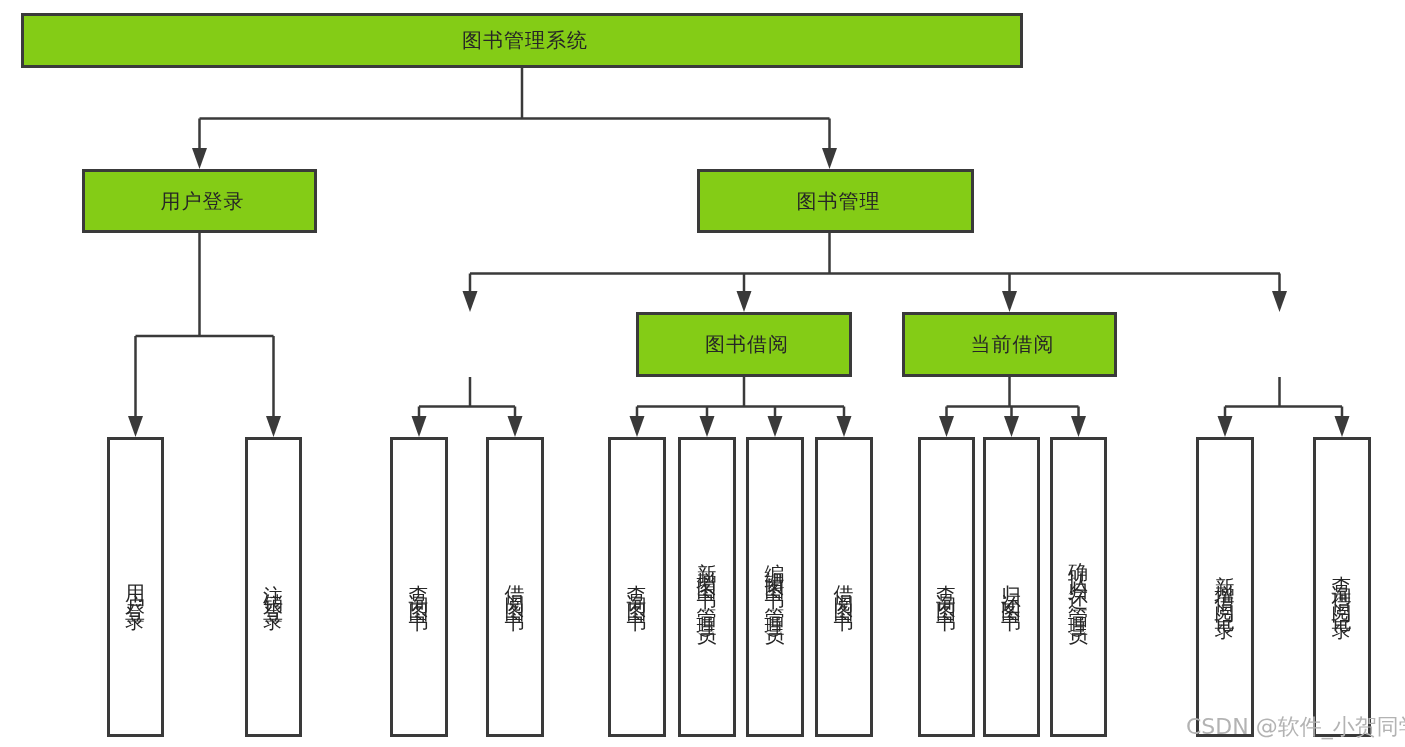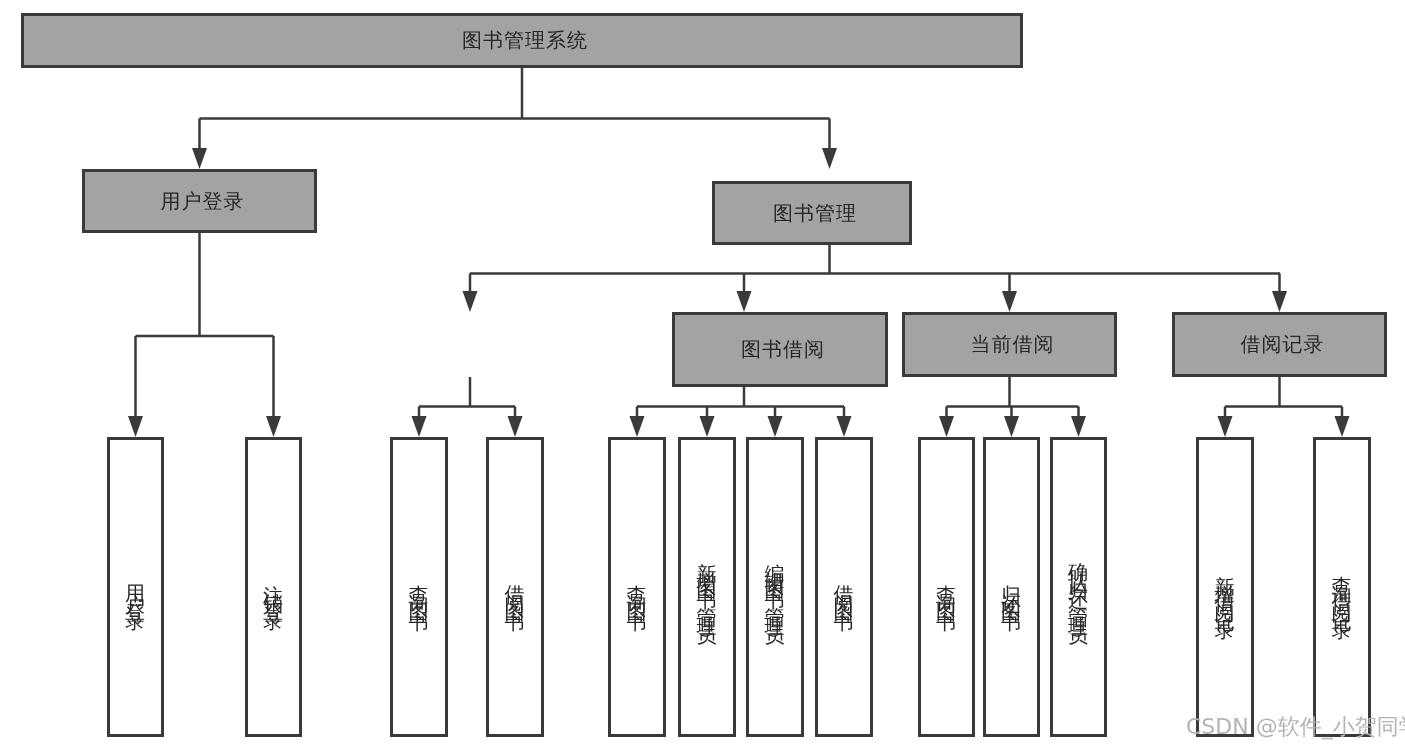--- a/index.html
+++ b/index.html
@@ -15,21 +15,21 @@
   svg.connectors {
     position: absolute;
     left: 0; top: 0;
     width: 1405px; height: 747px;
     z-index: 1;
   }
   .box {
     position: absolute;
     box-sizing: border-box;
     border: 3px solid #3a3a3a;
-    background: #a3a3a3;
+    background: #84cc16;
     display: flex;
     align-items: center;
     justify-content: center;
     font-size: 20px;
     letter-spacing: 1px;
     z-index: 2;
     white-space: nowrap;
     padding-left: 6px;
   }
   .vbox {
@@ -49,23 +49,23 @@
     writing-mode: vertical-rl;
     text-orientation: mixed;
     font-size: 20px;
     letter-spacing: 9px;
     line-height: 1;
     white-space: nowrap;
   }
   
   #n-root       { left: 21px;   top: 13px;  width: 1002px; height: 55px; }
   #n-login      { left: 82px;   top: 169px; width: 235px;  height: 64px; }
-  #n-bookmgmt   { left: 712px;  top: 169px; width: 200px;  height: 64px; margin-top: 12px; }
+  #n-bookmgmt   { left: 697px;  top: 169px; width: 277px;  height: 64px; }
   #n-newbooks   { left: 362px;  top: 312px; width: 216px;  height: 65px; }
-  #n-borrow     { left: 672px;  top: 312px; width: 216px;  height: 75px; }
+  #n-borrow     { left: 636px;  top: 312px; width: 216px;  height: 65px; }
   #n-current    { left: 902px;  top: 312px; width: 215px;  height: 65px; text-align: center; }
   #n-records    { left: 1172px; top: 312px; width: 215px;  height: 65px; }
   #lf-login-0   { left: 107px; }
   #lf-login-1   { left: 245px; }
   #lf-new-0     { left: 390px; width: 58px; }
   #lf-new-1     { left: 486px; width: 58px; }
   #lf-bor-0     { left: 608px; width: 58px; }
   #lf-bor-1     { left: 678px; width: 58px; }
   #lf-bor-2     { left: 746px; width: 58px; }
   #lf-bor-3     { left: 815px; width: 58px; }
@@ -154,23 +154,20 @@
   <div class="box" id="n-bookmgmt">
     <span>图书管理</span>
   </div>
 
   <div class="box" id="n-borrow">
     <span>图书借阅</span>
   </div>
   <div class="box" id="n-current">
     <span>当前借阅</span>
   </div>
-  <div class="box" id="n-records">
-    <span>借阅记录</span>
-  </div>
 
   <div class="vbox" id="lf-login-0">
     <span class="vtext">用户登录</span>
   </div>
   <div class="vbox" id="lf-login-1">
     <span class="vtext">注销登录</span>
   </div>
 
   <div class="vbox" id="lf-new-0">
     <span class="vtext">查询图书</span>

